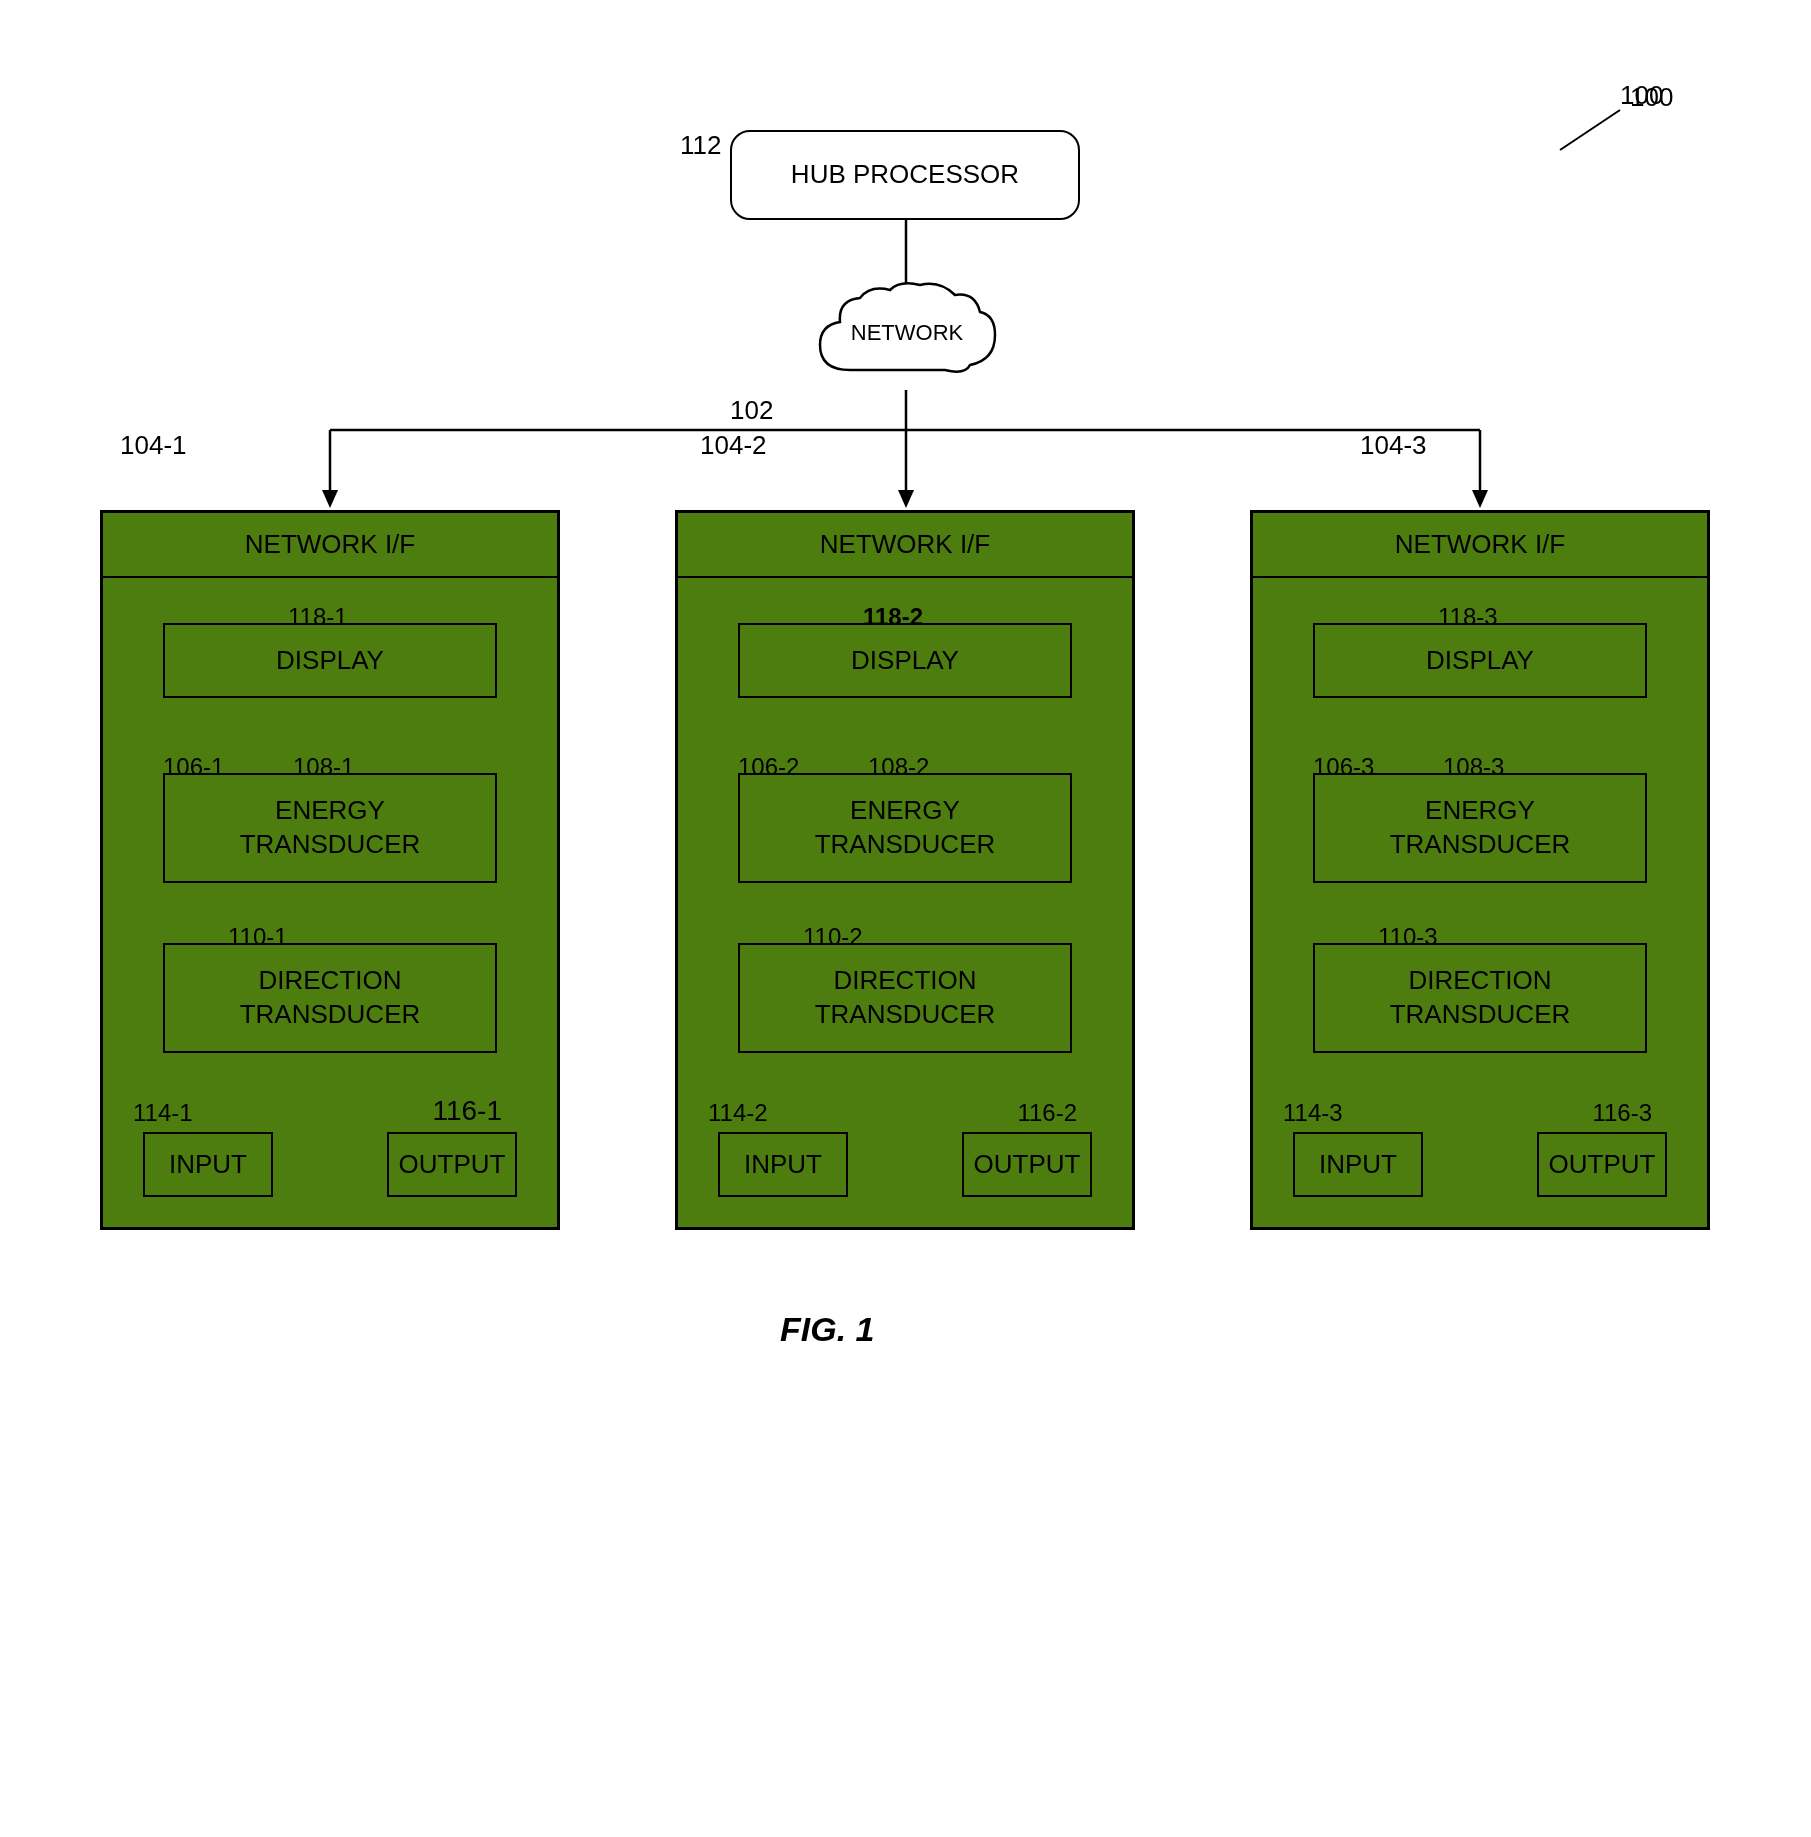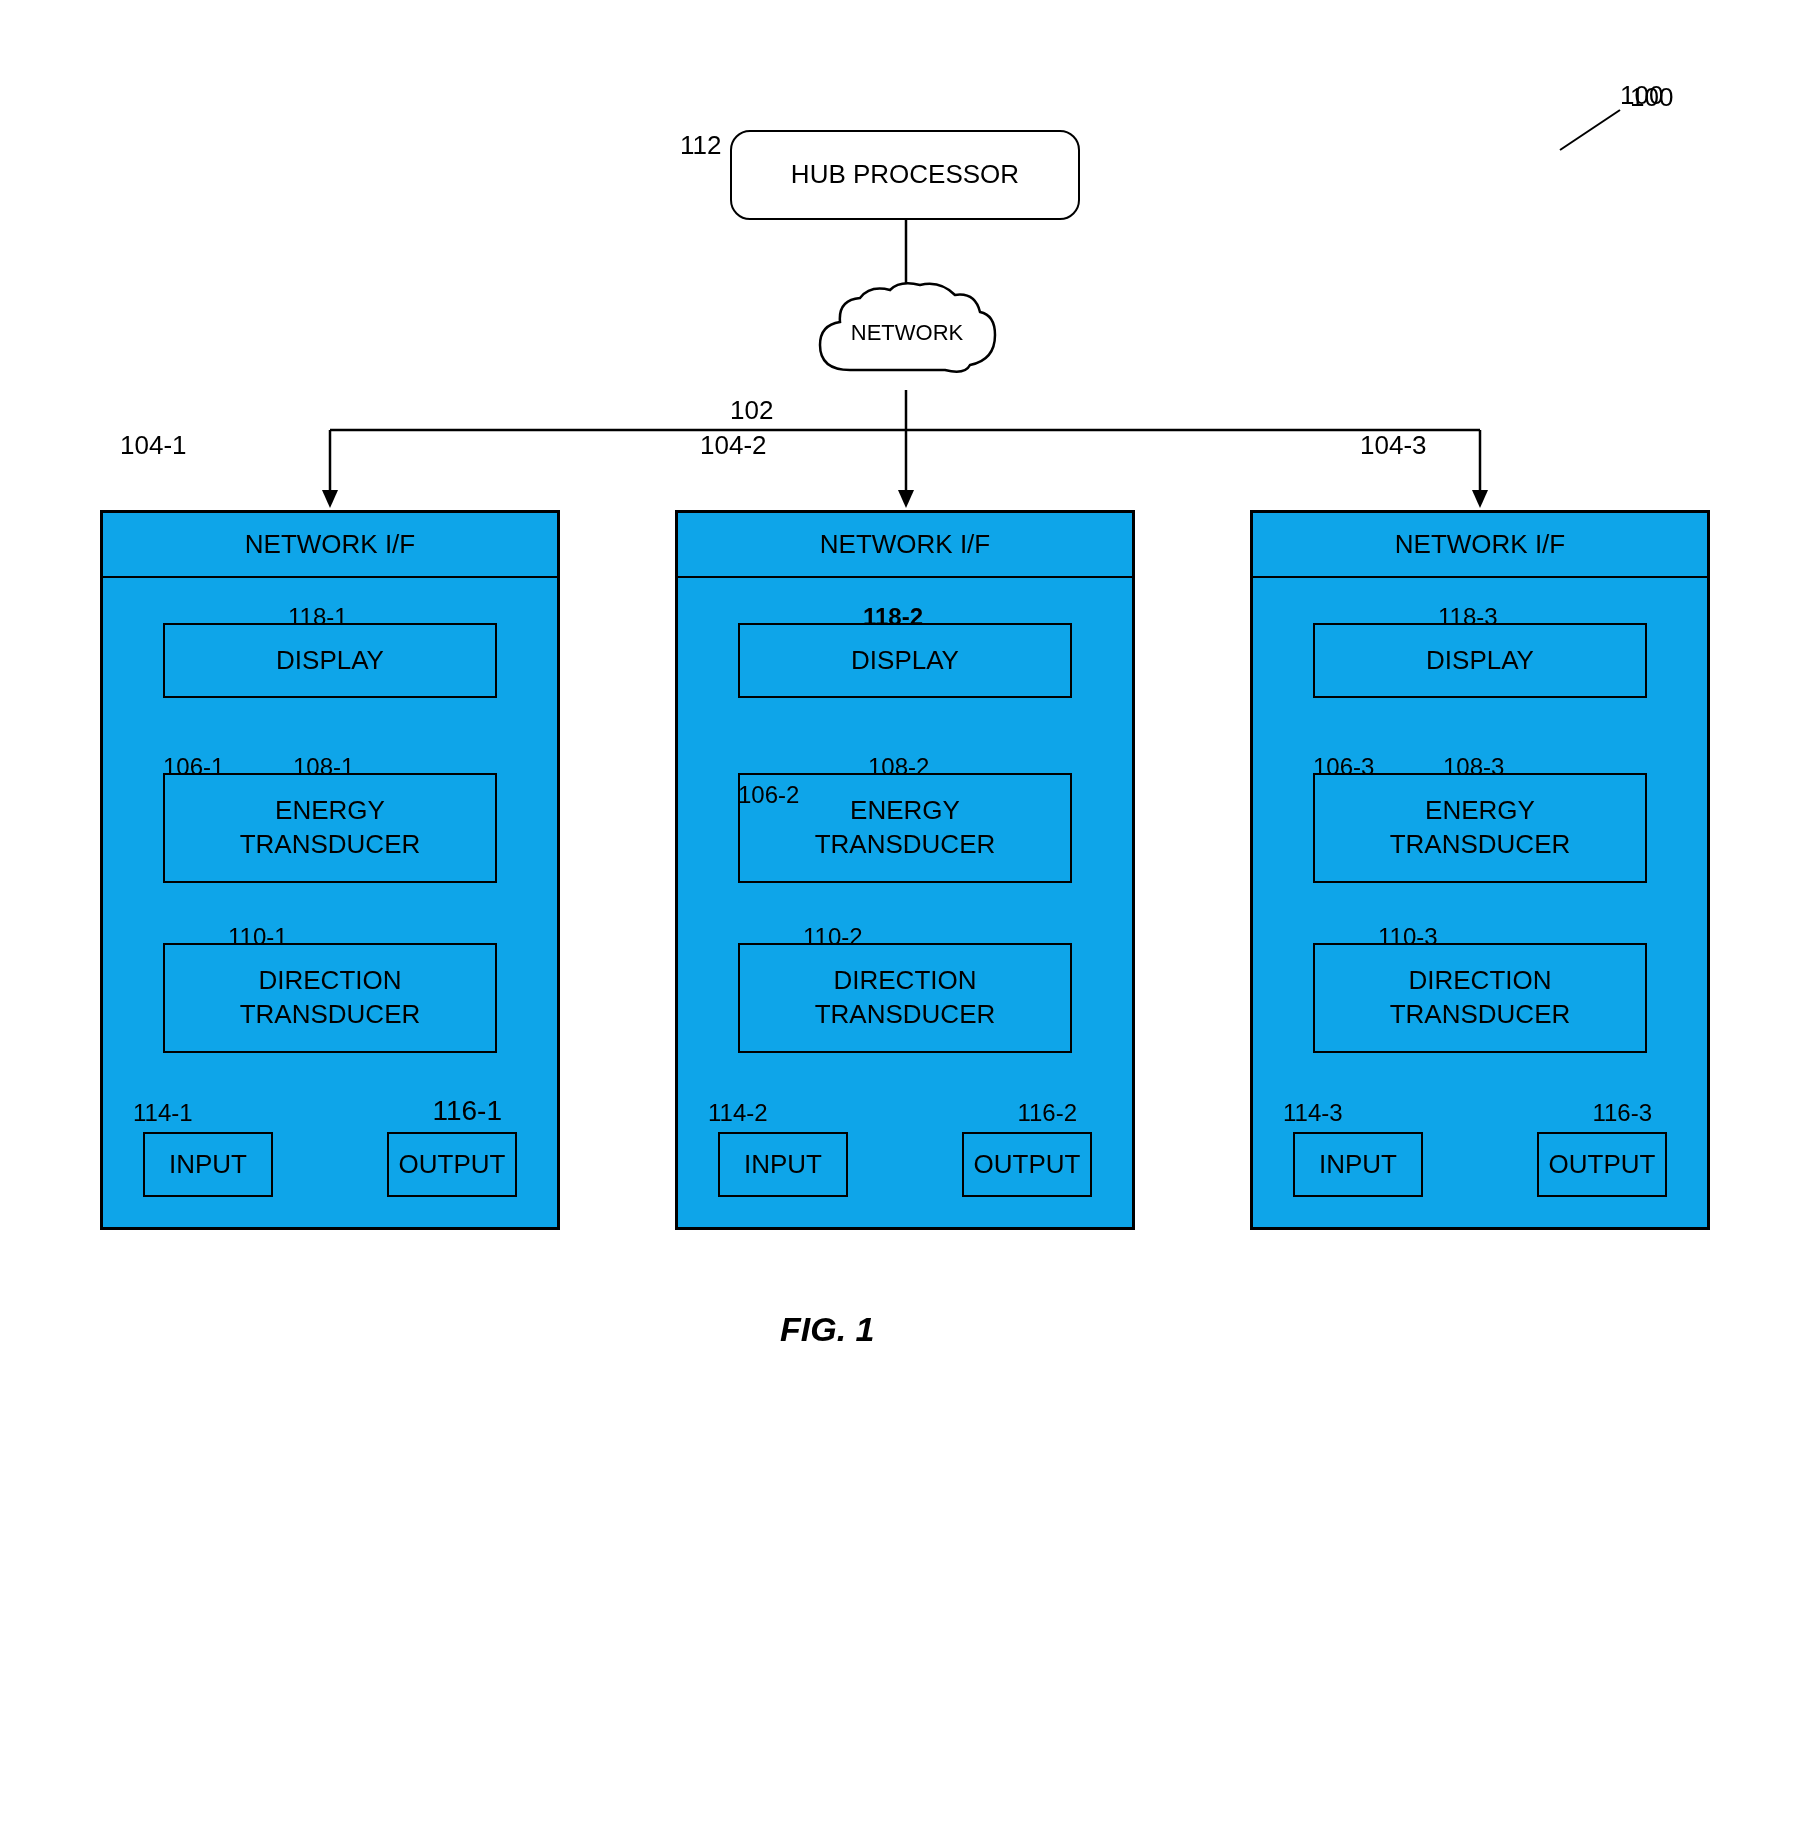--- a/index.html
+++ b/index.html
@@ -39,21 +39,21 @@
       font-size: 26px;
       font-family: Arial, sans-serif;
       font-weight: normal;
       line-height: 1.3;
     }
 
     
     .device-box {
       position: absolute;
       border: 3px solid #000;
-      background: #0ea5e9;
+      background: #4d7c0f;
     }
 
     
     .lines-svg {
       position: absolute;
       top: 0; left: 0;
       width: 1811px;
       height: 1837px;
       pointer-events: none;
     }
@@ -187,21 +187,21 @@
     </div>
 
     <div style="position:absolute; top:110px; left:60px; right:60px; height:75px; border:2.5px solid #000; display:flex; align-items:center; justify-content:center; font-size:26px;">
       <span>DISPLAY</span>
     </div>
     <div style="position:absolute; top:90px; left:185px; font-size:24px;font-weight:bold;">118-2</div>
 
     <div style="position:absolute; top:260px; left:60px; right:60px; height:110px; border:2.5px solid #000; display:flex; align-items:center; justify-content:center; font-size:26px; text-align:center; line-height:1.3;">
       <span>ENERGY<br>TRANSDUCER</span>
     </div>
-    <div style="position:absolute; top:240px; left:60px; font-size:24px;margin-top:28px;">106-2</div>
+    <div style="position:absolute; top:240px; left:60px; font-size:24px;">106-2</div>
     <div style="position:absolute; top:240px; left:190px; font-size:24px;">108-2</div>
 
     <div style="position:absolute; top:430px; left:60px; right:60px; height:110px; border:2.5px solid #000; display:flex; align-items:center; justify-content:center; font-size:26px; text-align:center; line-height:1.3;">
       <span>DIRECTION<br>TRANSDUCER</span>
     </div>
     <div style="position:absolute; top:410px; left:125px; font-size:24px;">110-2</div>
 
     <div style="position:absolute; bottom:30px; left:40px; width:130px; height:65px; border:2.5px solid #000; display:flex; align-items:center; justify-content:center; font-size:26px;">
       <span>INPUT</span>
     </div>

